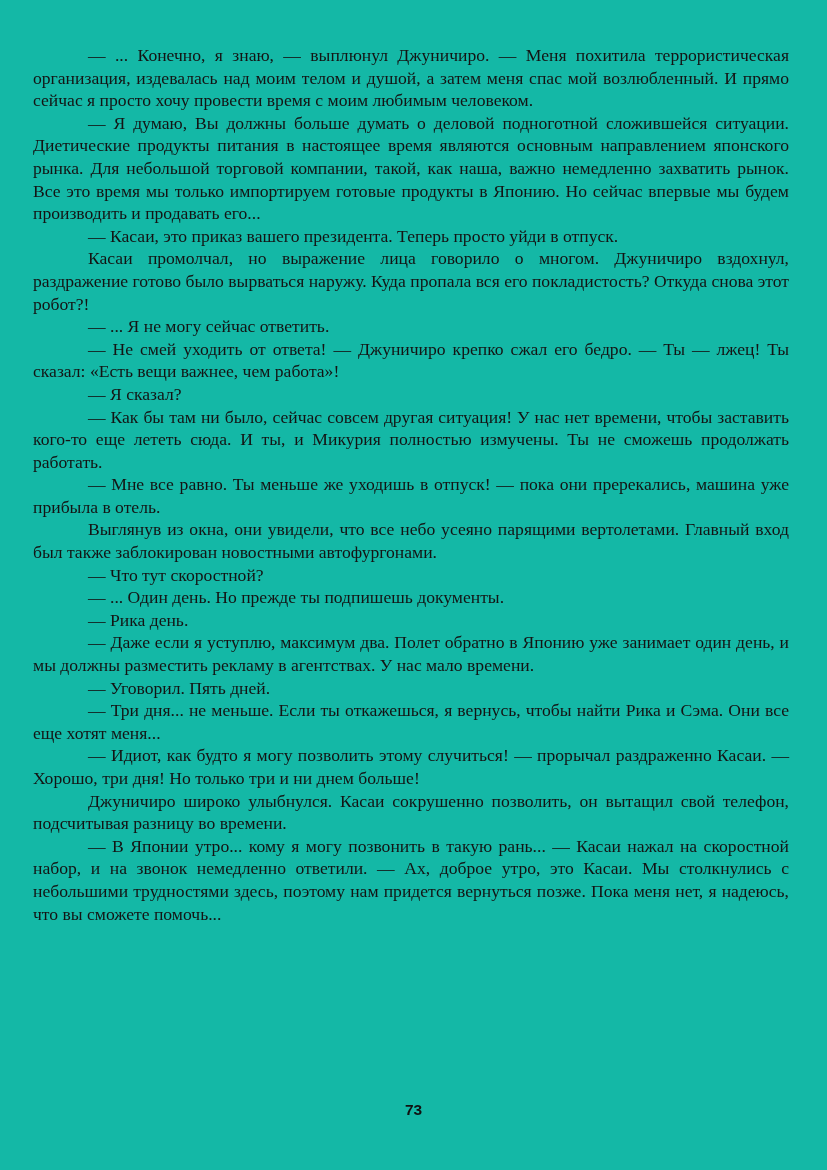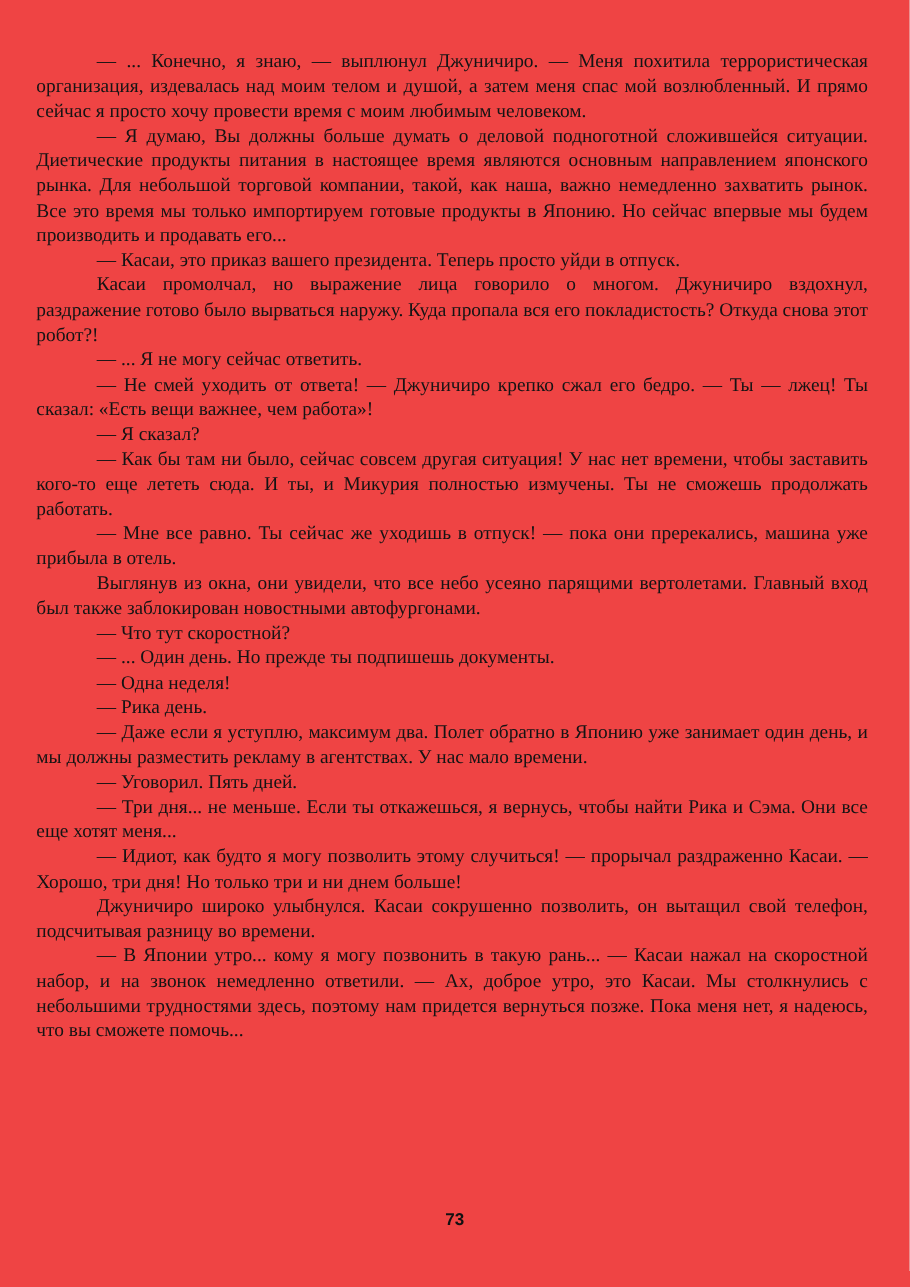--- a/index.html
+++ b/index.html
@@ -4,21 +4,21 @@
 <style>
   html, body {
     margin: 0;
     padding: 0;
     background: #e8e8e8;
   }
   .page {
     position: relative;
     width: 827px;
     height: 1170px;
-    background: #ef4444;
+    background: #14b8a6;
     overflow: hidden;
     margin: 0 auto;
   }
   .text-block {
     position: absolute;
     left: 33px;
     top: 44px;
     width: 756px;
     font-family: "Liberation Serif", "DejaVu Serif", serif;
     font-size: 17.6px;
@@ -50,25 +50,24 @@
 <div class="page">
   <div class="text-block">
       <p>— ... Конечно, я знаю, — выплюнул Джуничиро. — Меня похитила террористическая организация, издевалась над моим телом и душой, а затем меня спас мой возлюбленный. И прямо сейчас я просто хочу провести время с моим любимым человеком.</p>
       <p>— Я думаю, Вы должны больше думать о деловой подноготной сложившейся ситуации. Диетические продукты питания в настоящее время являются основным направлением японского рынка. Для небольшой торговой компании, такой, как наша, важно немедленно захватить рынок. Все это время мы только импортируем готовые продукты в Японию. Но сейчас впервые мы будем производить и продавать его...</p>
       <p>— Касаи, это приказ вашего президента. Теперь просто уйди в отпуск.</p>
       <p>Касаи промолчал, но выражение лица говорило о многом. Джуничиро вздохнул, раздражение готово было вырваться наружу. Куда пропала вся его покладистость? Откуда снова этот робот?!</p>
       <p>— ... Я не могу сейчас ответить.</p>
       <p>— Не смей уходить от ответа! — Джуничиро крепко сжал его бедро. — Ты — лжец! Ты сказал: «Есть вещи важнее, чем работа»!</p>
       <p>— Я сказал?</p>
       <p>— Как бы там ни было, сейчас совсем другая ситуация! У нас нет времени, чтобы заставить кого-то еще лететь сюда. И ты, и Микурия полностью измучены. Ты не сможешь продолжать работать.</p>
-      <p>— Мне все равно. Ты сейчас же уходишь в отпуск! — пока они пререкались, машина уже прибыла в отель.</p>
+      <p>— Мне все равно. Ты меньше же уходишь в отпуск! — пока они пререкались, машина уже прибыла в отель.</p>
       <p>Выглянув из окна, они увидели, что все небо усеяно парящими вертолетами. Главный вход был также заблокирован новостными автофургонами.</p>
       <p>— Что тут скоростной?</p>
       <p>— ... Один день. Но прежде ты подпишешь документы.</p>
-      <p>— Одна неделя!</p>
       <p>— Рика день.</p>
       <p>— Даже если я уступлю, максимум два. Полет обратно в Японию уже занимает один день, и мы должны разместить рекламу в агентствах. У нас мало времени.</p>
       <p>— Уговорил. Пять дней.</p>
       <p>— Три дня... не меньше. Если ты откажешься, я вернусь, чтобы найти Рика и Сэма. Они все еще хотят меня...</p>
       <p>— Идиот, как будто я могу позволить этому случиться! — прорычал раздраженно Касаи. — Хорошо, три дня! Но только три и ни днем больше!</p>
       <p>Джуничиро широко улыбнулся. Касаи сокрушенно позволить, он вытащил свой телефон, подсчитывая разницу во времени.</p>
       <p>— В Японии утро... кому я могу позвонить в такую рань... — Касаи нажал на скоростной набор, и на звонок немедленно ответили. — Ах, доброе утро, это Касаи. Мы столкнулись с небольшими трудностями здесь, поэтому нам придется вернуться позже. Пока меня нет, я надеюсь, что вы сможете помочь...</p>
     </div>
   <div class="page-number">73</div>
 </div>

